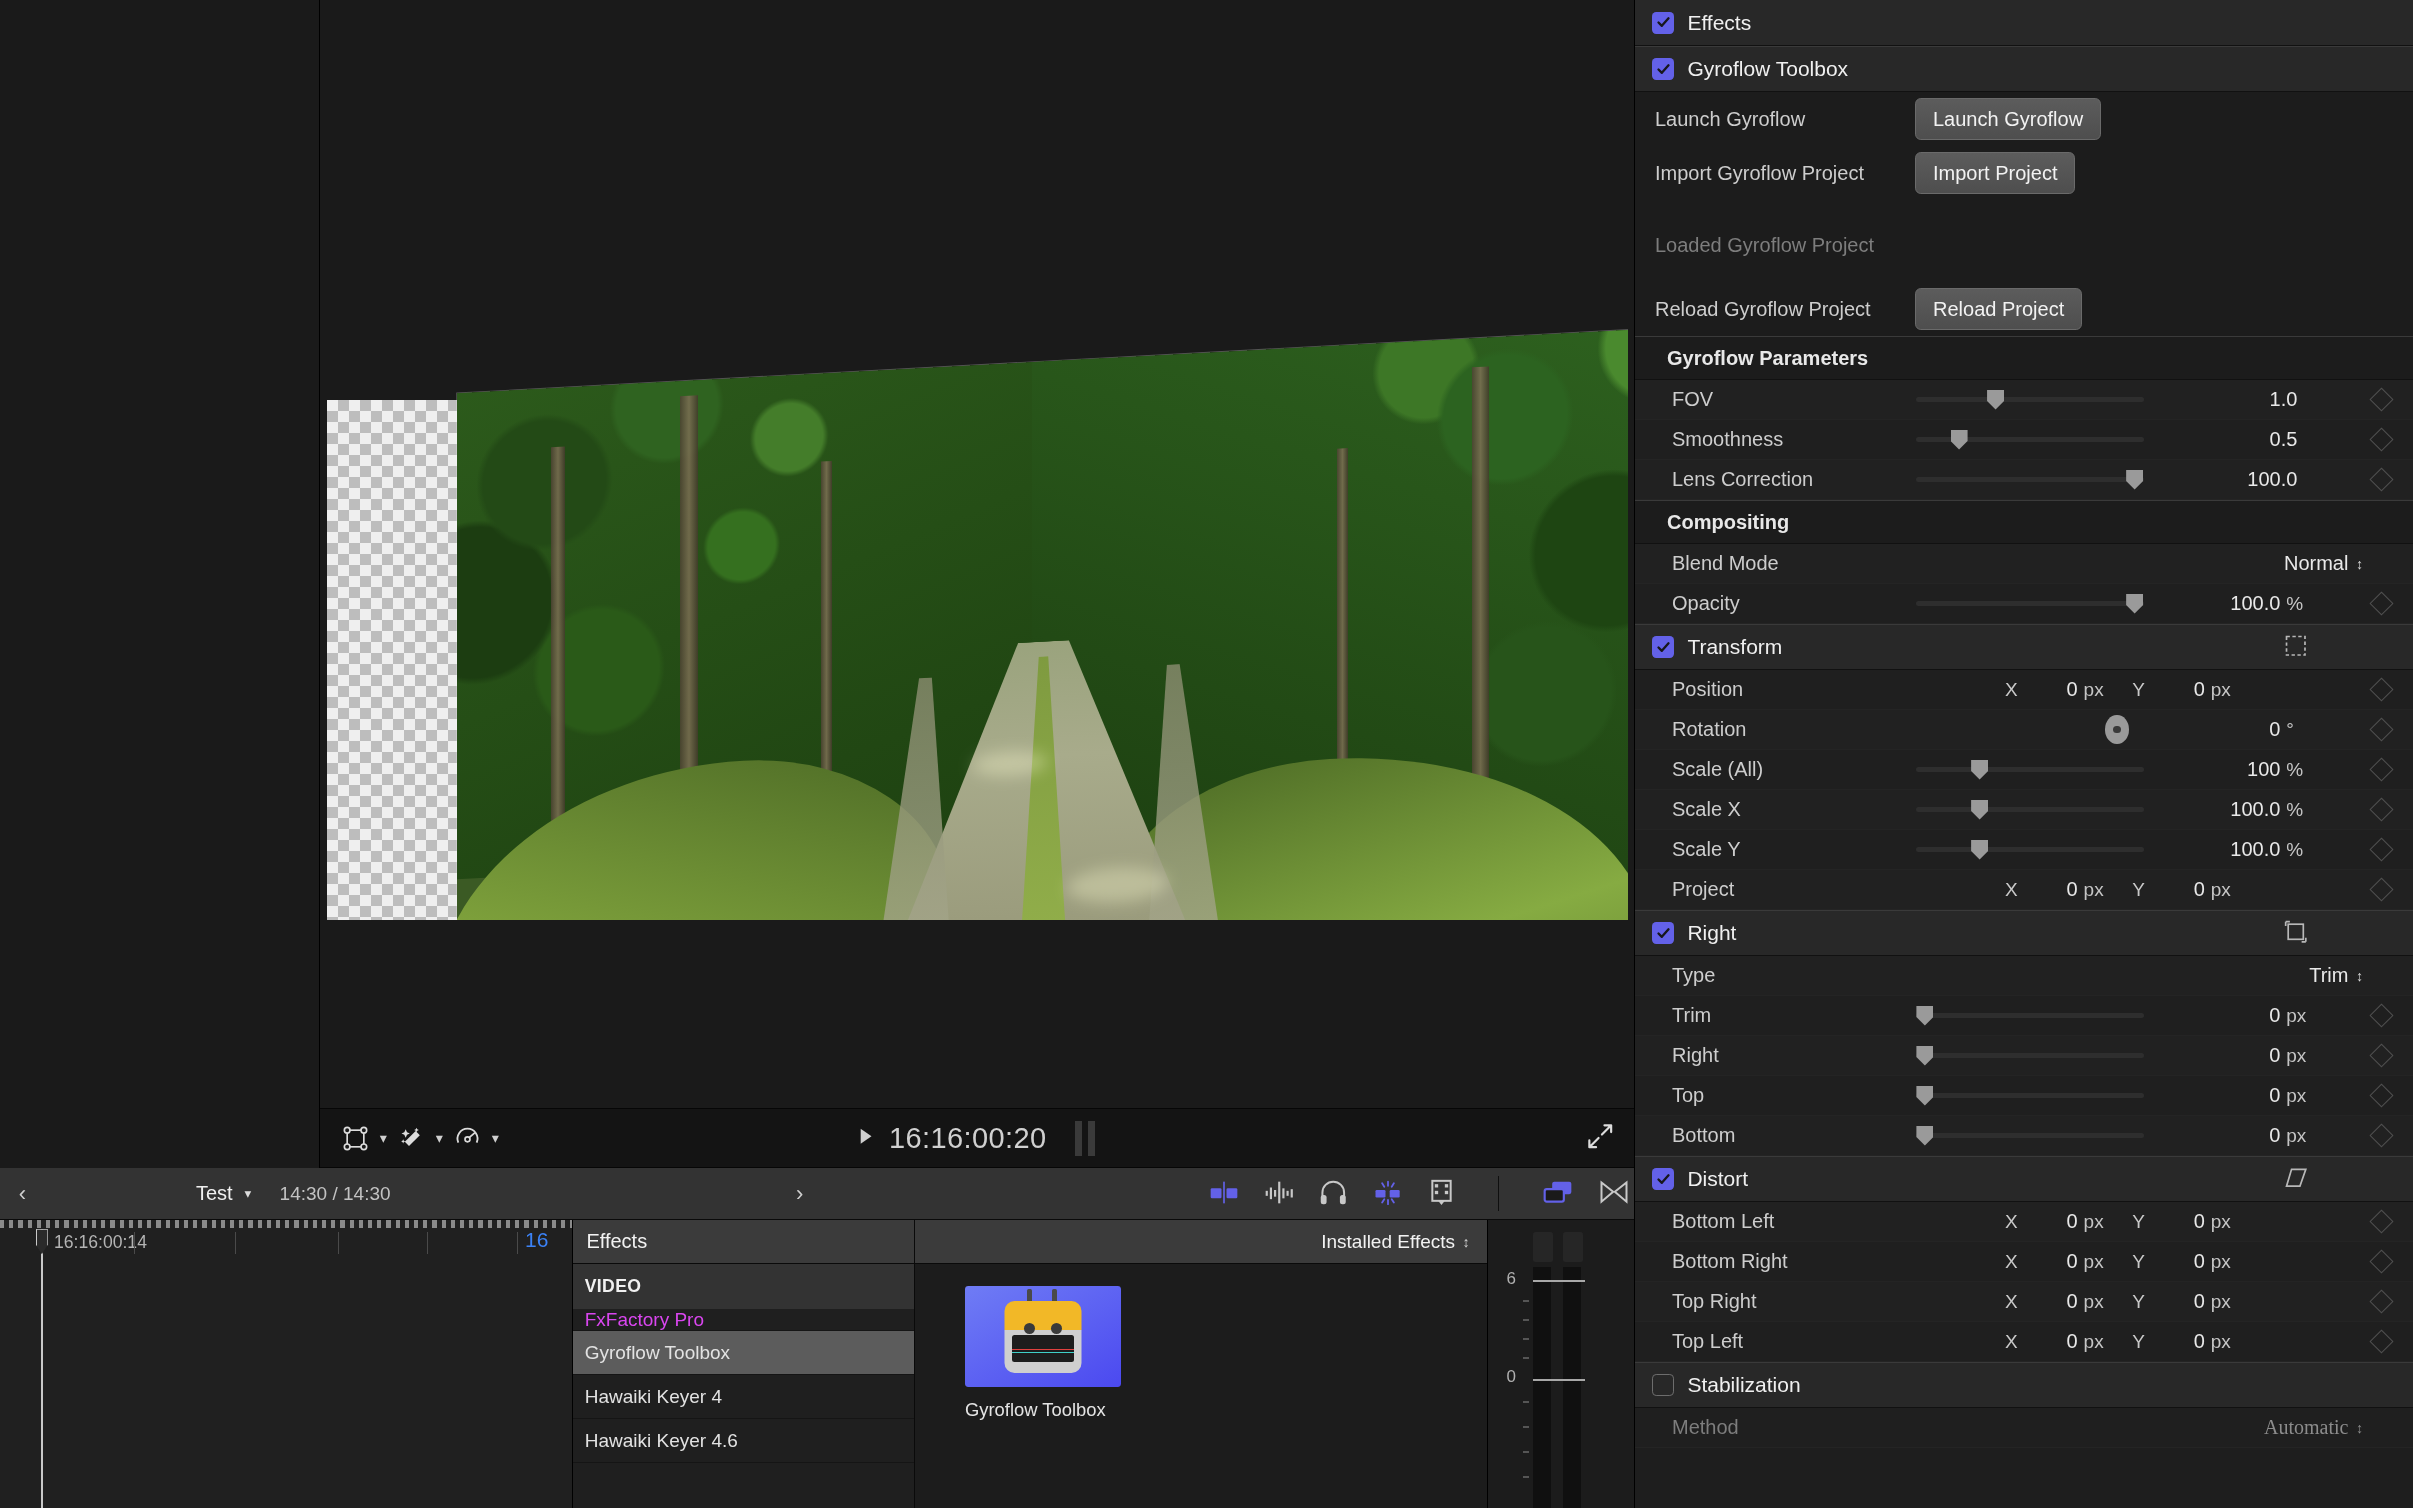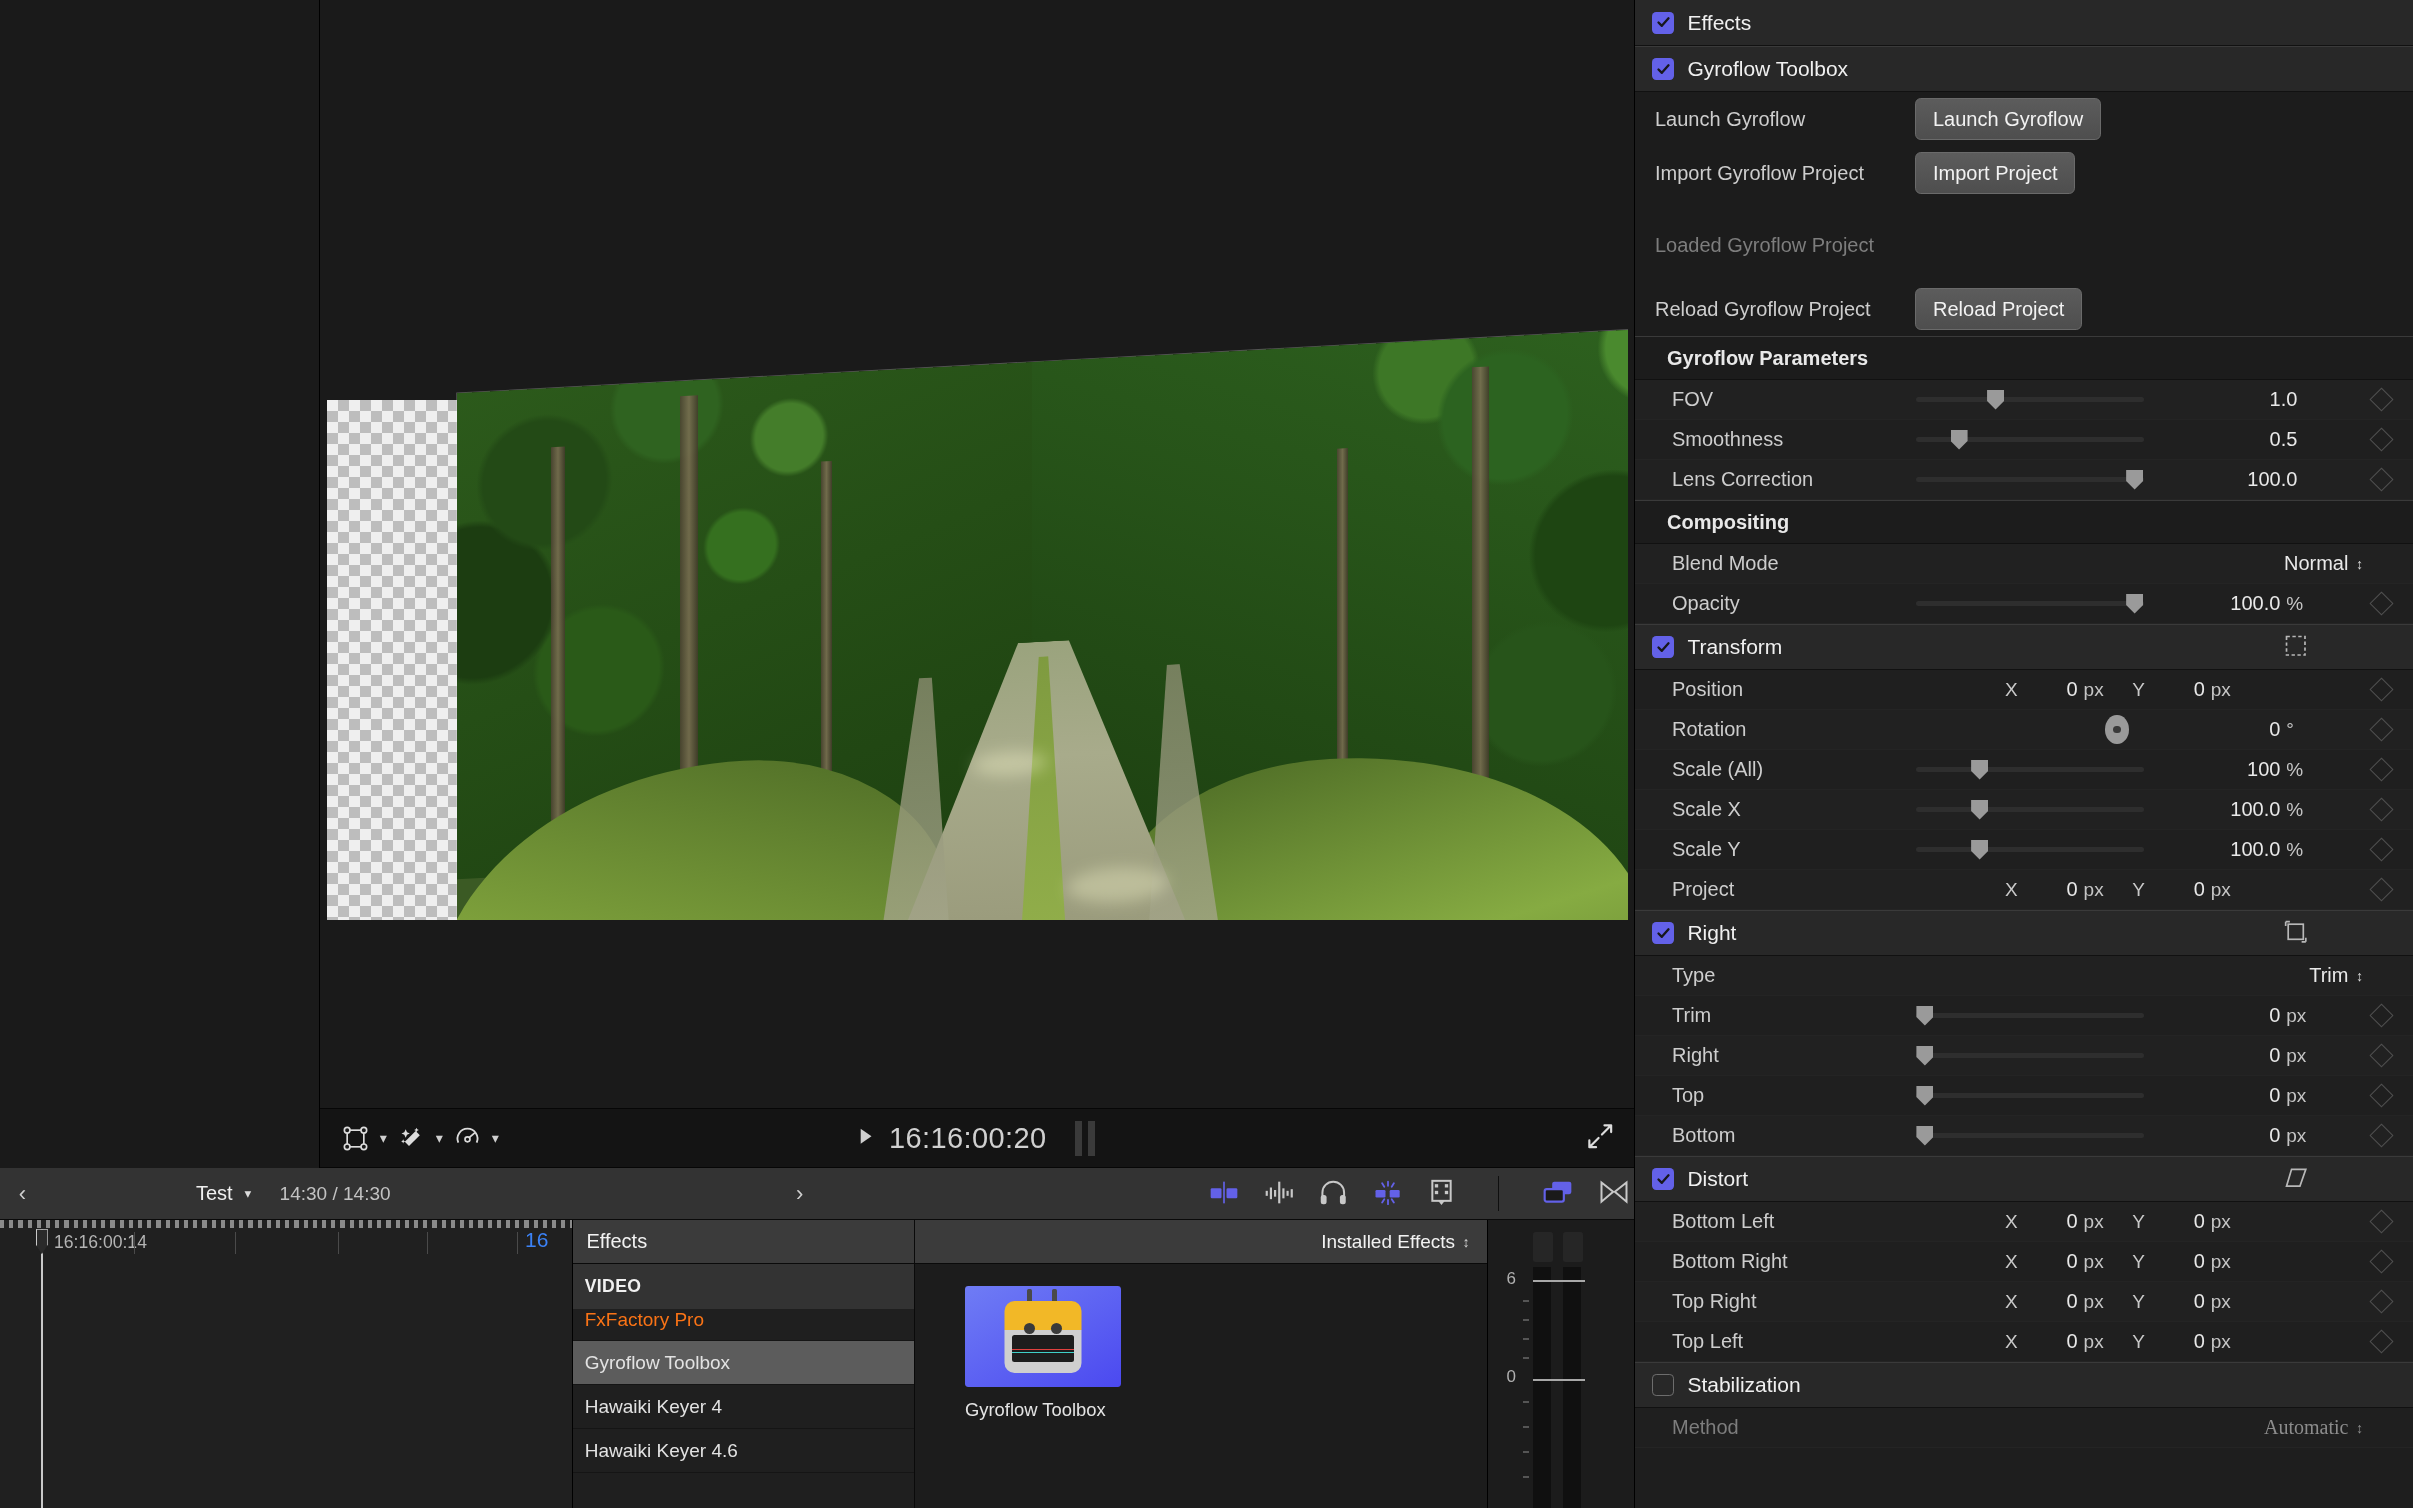--- a/index.html
+++ b/index.html
@@ -130,21 +130,21 @@
   .eb-head-l { width:342px; background:#3b3b3b; border-right:0.8px solid #0a0a0a; display:flex; align-items:center; padding-left:13.4px; }
   .eb-head-r { flex:1; background:#3b3b3b; display:flex; align-items:center; justify-content:flex-end; padding-right:18.4px; }
   .eb-title { font-size:20px; color:#f2f2f2; }
   .eb-popup { font-size:19px; color:#f2f2f2; }
   .eb-body { display:flex; height:245px; }
   .eb-list { width:342px; background:#1f1f1f; border-right:0.8px solid #0a0a0a; overflow:hidden; }
   .eb-cat { height:45px; background:#333333; display:flex; align-items:center; padding-left:11.7px;
             font-size:17.6px; font-weight:bold; color:#f0f0f0; letter-spacing:0.4px; }
   .eb-item { height:44px; display:flex; align-items:center; padding-left:11.7px; font-size:19px; color:#e2e2e2;
              border-bottom:0.8px solid #151515; }
-  .eb-item.clipped { height:32px; align-items:flex-start; color:#f97316; }
+  .eb-item.clipped { height:22px; align-items:flex-start; color:#d946ef; }
   .eb-item.sel { background:#5c5c5c; }
   .eb-grid { flex:1; background:#1c1c1c; padding:22px 0 0 50px; }
   .eff-card { width:156px; }
   .eff-thumb { position:relative; width:156px; height:101px; border-radius:3.4px; overflow:hidden;
     background:linear-gradient(150deg,#6f7cf5,#4b49f0); }
   .ctrl-body { position:absolute; left:50%; top:15px; transform:translateX(-50%); width:77px; height:72px;
     background:linear-gradient(180deg,#f2b827 0 40%, #cfcfcf 40% 100%); border-radius:10px; }
   .ctrl-ant { position:absolute; top:3.4px; width:4.2px; height:22px; background:#4a4a4a; border-radius:1.7px; }
   .ctrl-screen { position:absolute; left:50%; top:49px; transform:translateX(-50%); width:62px; height:27px;
     background:#1d1d1d; border-radius:2.5px; overflow:hidden; }

